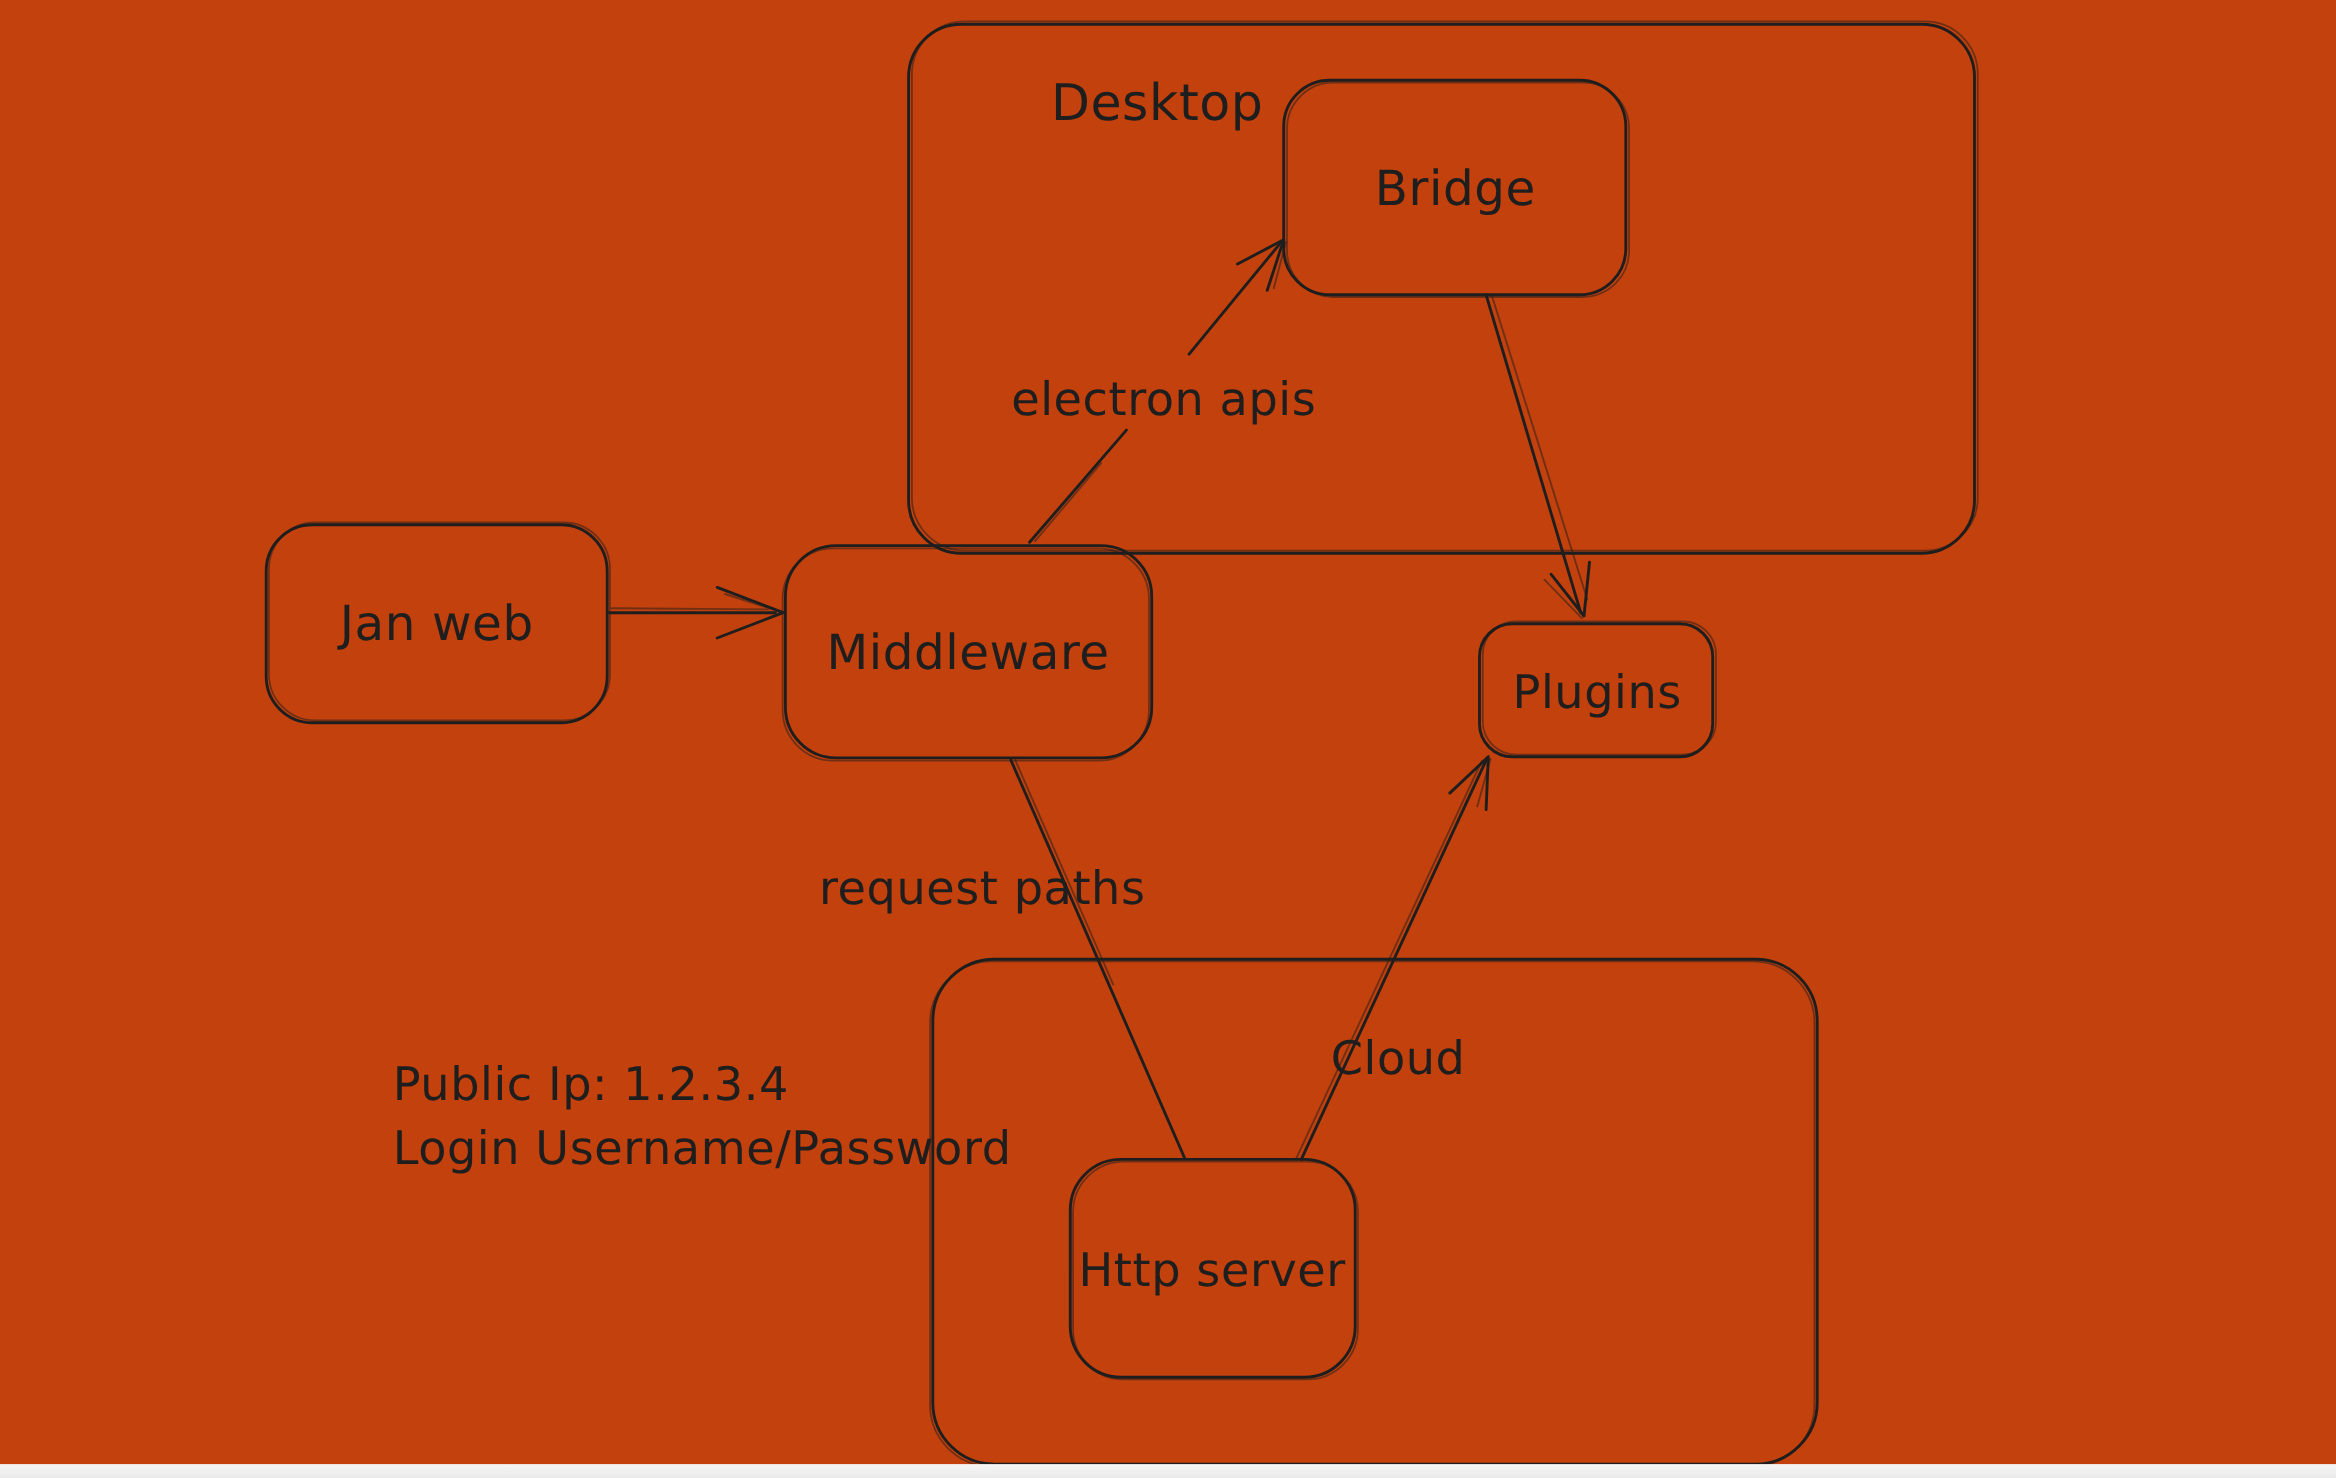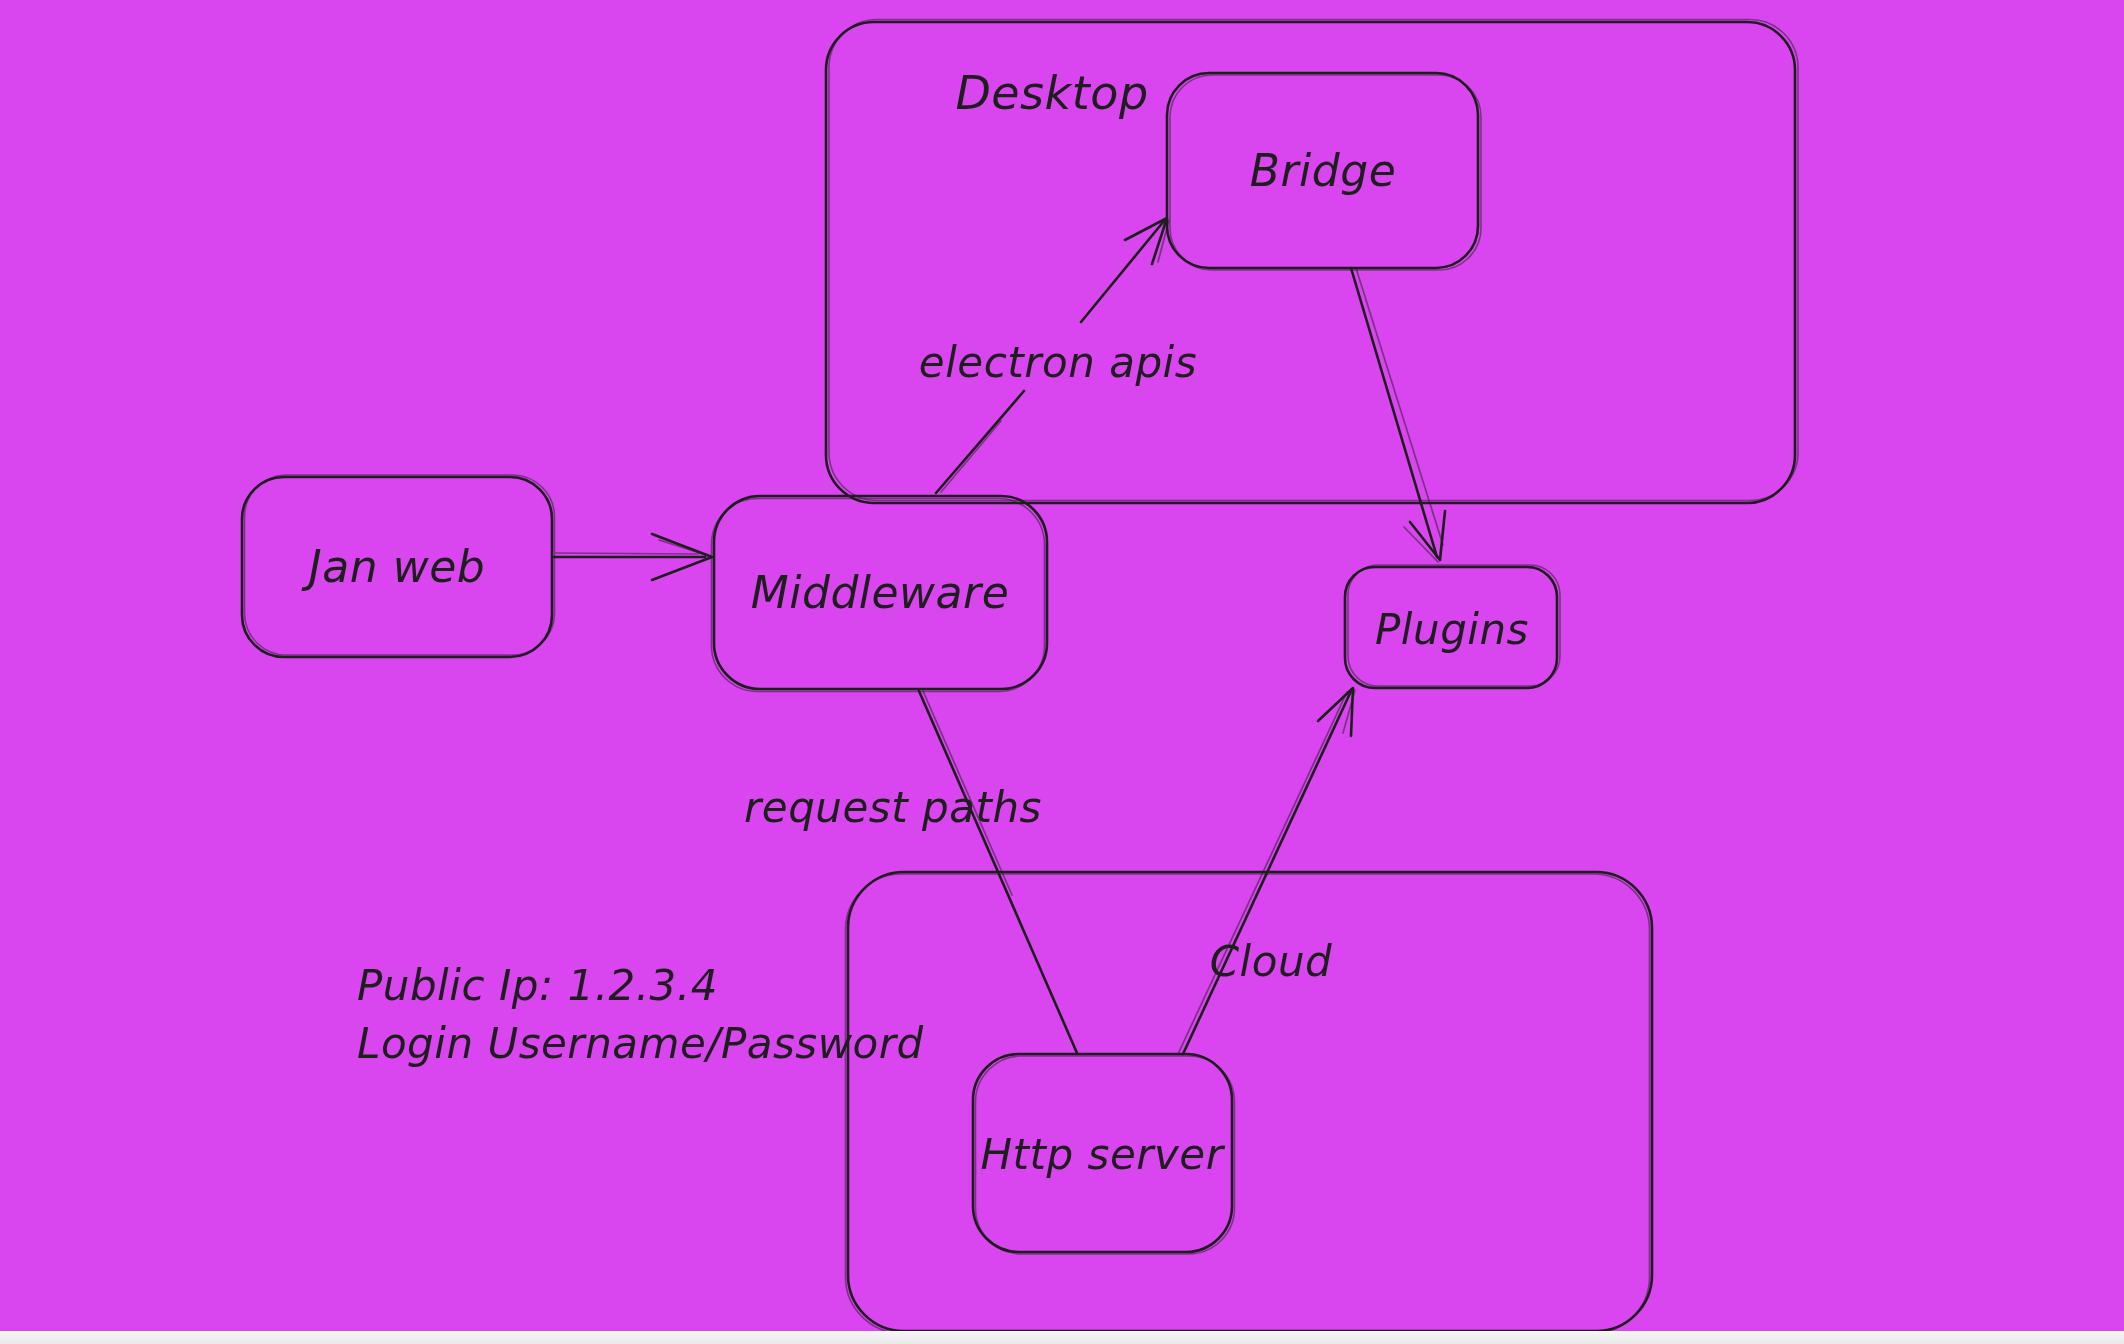--- a/index.html
+++ b/index.html
@@ -5,23 +5,22 @@
   html, body {
     margin: 0;
     padding: 0;
     background: #ffffff;
     font-family: "DejaVu Sans", sans-serif;
   }
   #stage {
     position: relative;
     width: 2124px;
     height: 1344px;
-    background: #d946ef;
+    background: #c2410c;
     overflow: hidden;
-    font-style: italic;
   }
   #diagram-svg {
     position: absolute;
     left: 0;
     top: 0;
     width: 2124px;
     height: 1344px;
   }
   .shape {
     fill: none;

